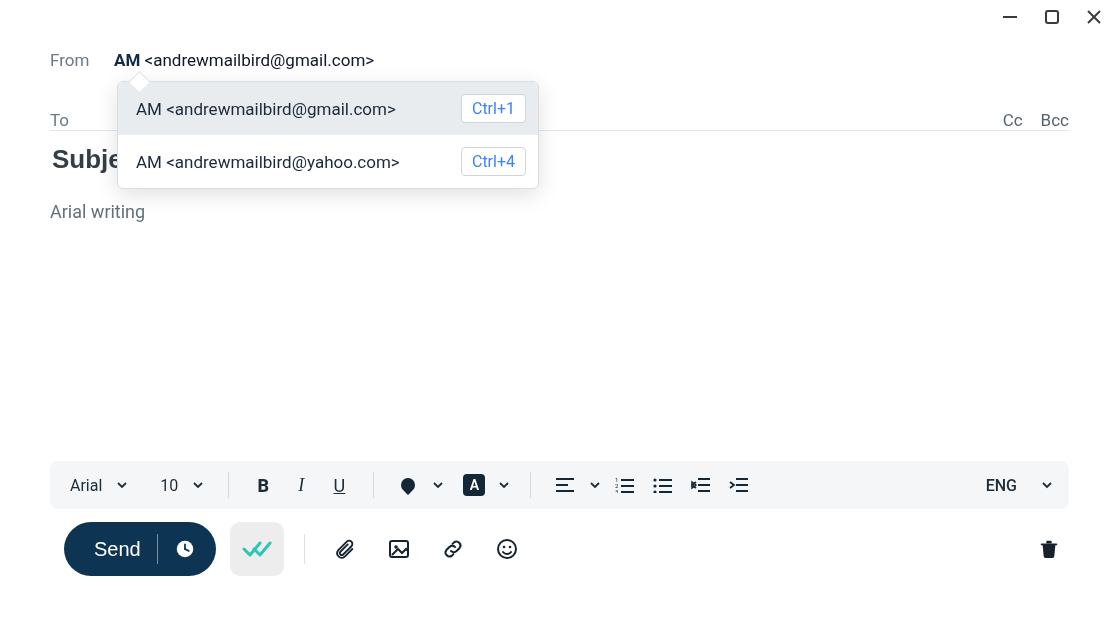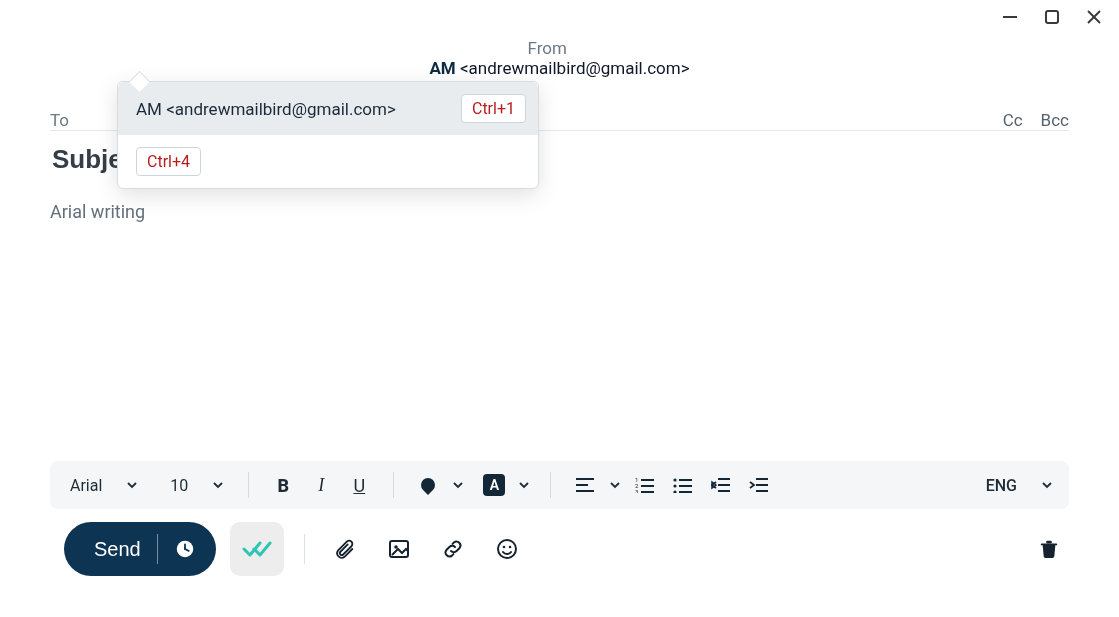--- a/index.html
+++ b/index.html
@@ -6,21 +6,21 @@
   html, body { margin:0; padding:0; font-family: -apple-system, "Segoe UI", Roboto, Arial, sans-serif; color:#1b2a3a; }
   body { width:1119px; height:617px; background:#fff; position:relative; overflow:hidden; }
 
   
   .win-controls { position:absolute; top:8px; right:16px; display:flex; gap:24px; align-items:center; }
   .win-controls span { color:#444; }
 
   
   .field-row { display:flex; align-items:center; padding:0 50px; height:44px; }
   .field-row .label { width:64px; color:#6b7a87; font-size:17px; }
-  .from-row { margin-top:38px;flex-direction:column; }
+  .from-row { margin-top:38px; }
   .from-row .from-value { font-size:17px; }
   .from-row .from-initials { font-weight:700; color:#0e2c46; }
   .from-row .from-email { color:#0f172a; margin-left:0; }
 
   .to-row { height:48px;align-items:flex-end; }
   .to-row .to-input { flex:1; border:none; outline:none; font-size:17px; height:28px; }
   .to-row .ccbcc { color:#55636f; font-size:17px; display:flex; gap:18px; }
 
   .divider { height:1px; background:#e4e8eb; margin:0 50px; }
 
@@ -37,32 +37,32 @@
     box-shadow:0 6px 22px rgba(0,0,0,.12); z-index:40; overflow:visible;
   }
   .account-dropdown::before {
     content:""; position:absolute; top:-8px; left:14px;
     width:14px; height:14px; background:#fff; border-left:1px solid #d9dee2; border-top:1px solid #d9dee2;
     transform:rotate(45deg);
   }
   .acct-item { display:flex; align-items:center; justify-content:space-between; padding:12px 12px 12px 18px; font-size:17px; cursor:pointer; }
   .acct-item:first-child { border-top-left-radius:6px; border-top-right-radius:6px; }
   .acct-item.selected { background:#e9ecee; }
-  .acct-item .shortcut { border:1px solid #cfd6db; border-radius:4px; padding:4px 10px; font-size:16px; color:#b91c1c; background:#fff; }
+  .acct-item .shortcut { border:1px solid #cfd6db; border-radius:4px; padding:4px 10px; font-size:16px; color:#3b82f6; background:#fff; }
 
   
   .format-bar {
     position:absolute; left:50px; right:50px; bottom:108px;
     height:48px; background:#f4f6f7; border-radius:8px;
     display:flex; align-items:center; padding:0 16px; gap:10px;
     color:#1e2c38;
   }
   .format-bar .vsep { width:1px; height:26px; background:#d4dadf; margin:0 10px; }
   .fb-btn { display:flex; align-items:center; justify-content:center; min-width:28px; height:32px; border-radius:4px; cursor:pointer; }
-  .fb-select { display:flex; align-items:center; gap:24px; font-size:16px; cursor:pointer; padding:0 4px; }
+  .fb-select { display:flex; align-items:center; gap:14px; font-size:16px; cursor:pointer; padding:0 4px; }
   .chev { display:inline-block; }
   .drop-shape { width:14px; height:14px; background:#132736; border-radius:50% 50% 50% 0; transform:rotate(-45deg); }
   .Abox { width:22px; height:22px; background:#132736; color:#fff; border-radius:4px; display:flex; align-items:center; justify-content:center; font-size:14px; font-weight:600; }
   .spacer { flex:1; }
   .lang-sel { display:flex; align-items:center; gap:24px; font-size:16px; font-weight:500; cursor:pointer; }
 
   
   .action-bar {
     position:absolute; left:64px; right:50px; bottom:40px; height:56px;
     display:flex; align-items:center; gap:14px;
@@ -128,20 +128,21 @@
 <div class="body-area">
   <span>Arial writing</span>
 </div>
 
 <div class="account-dropdown">
   <div class="acct-item selected">
     <span>AM &lt;andrewmailbird@gmail.com&gt;</span>
     <span class="shortcut">Ctrl+1</span>
   </div>
   <div class="acct-item">
+    <span>AM &lt;andrewmailbird@yahoo.com&gt;</span>
     <span class="shortcut">Ctrl+4</span>
   </div>
 </div>
 
 <div class="format-bar">
 
   <div class="fb-select">
     <span>Arial</span>
     <span class="chev">
       <svg width="12" height="12" viewBox="0 0 12 12">

